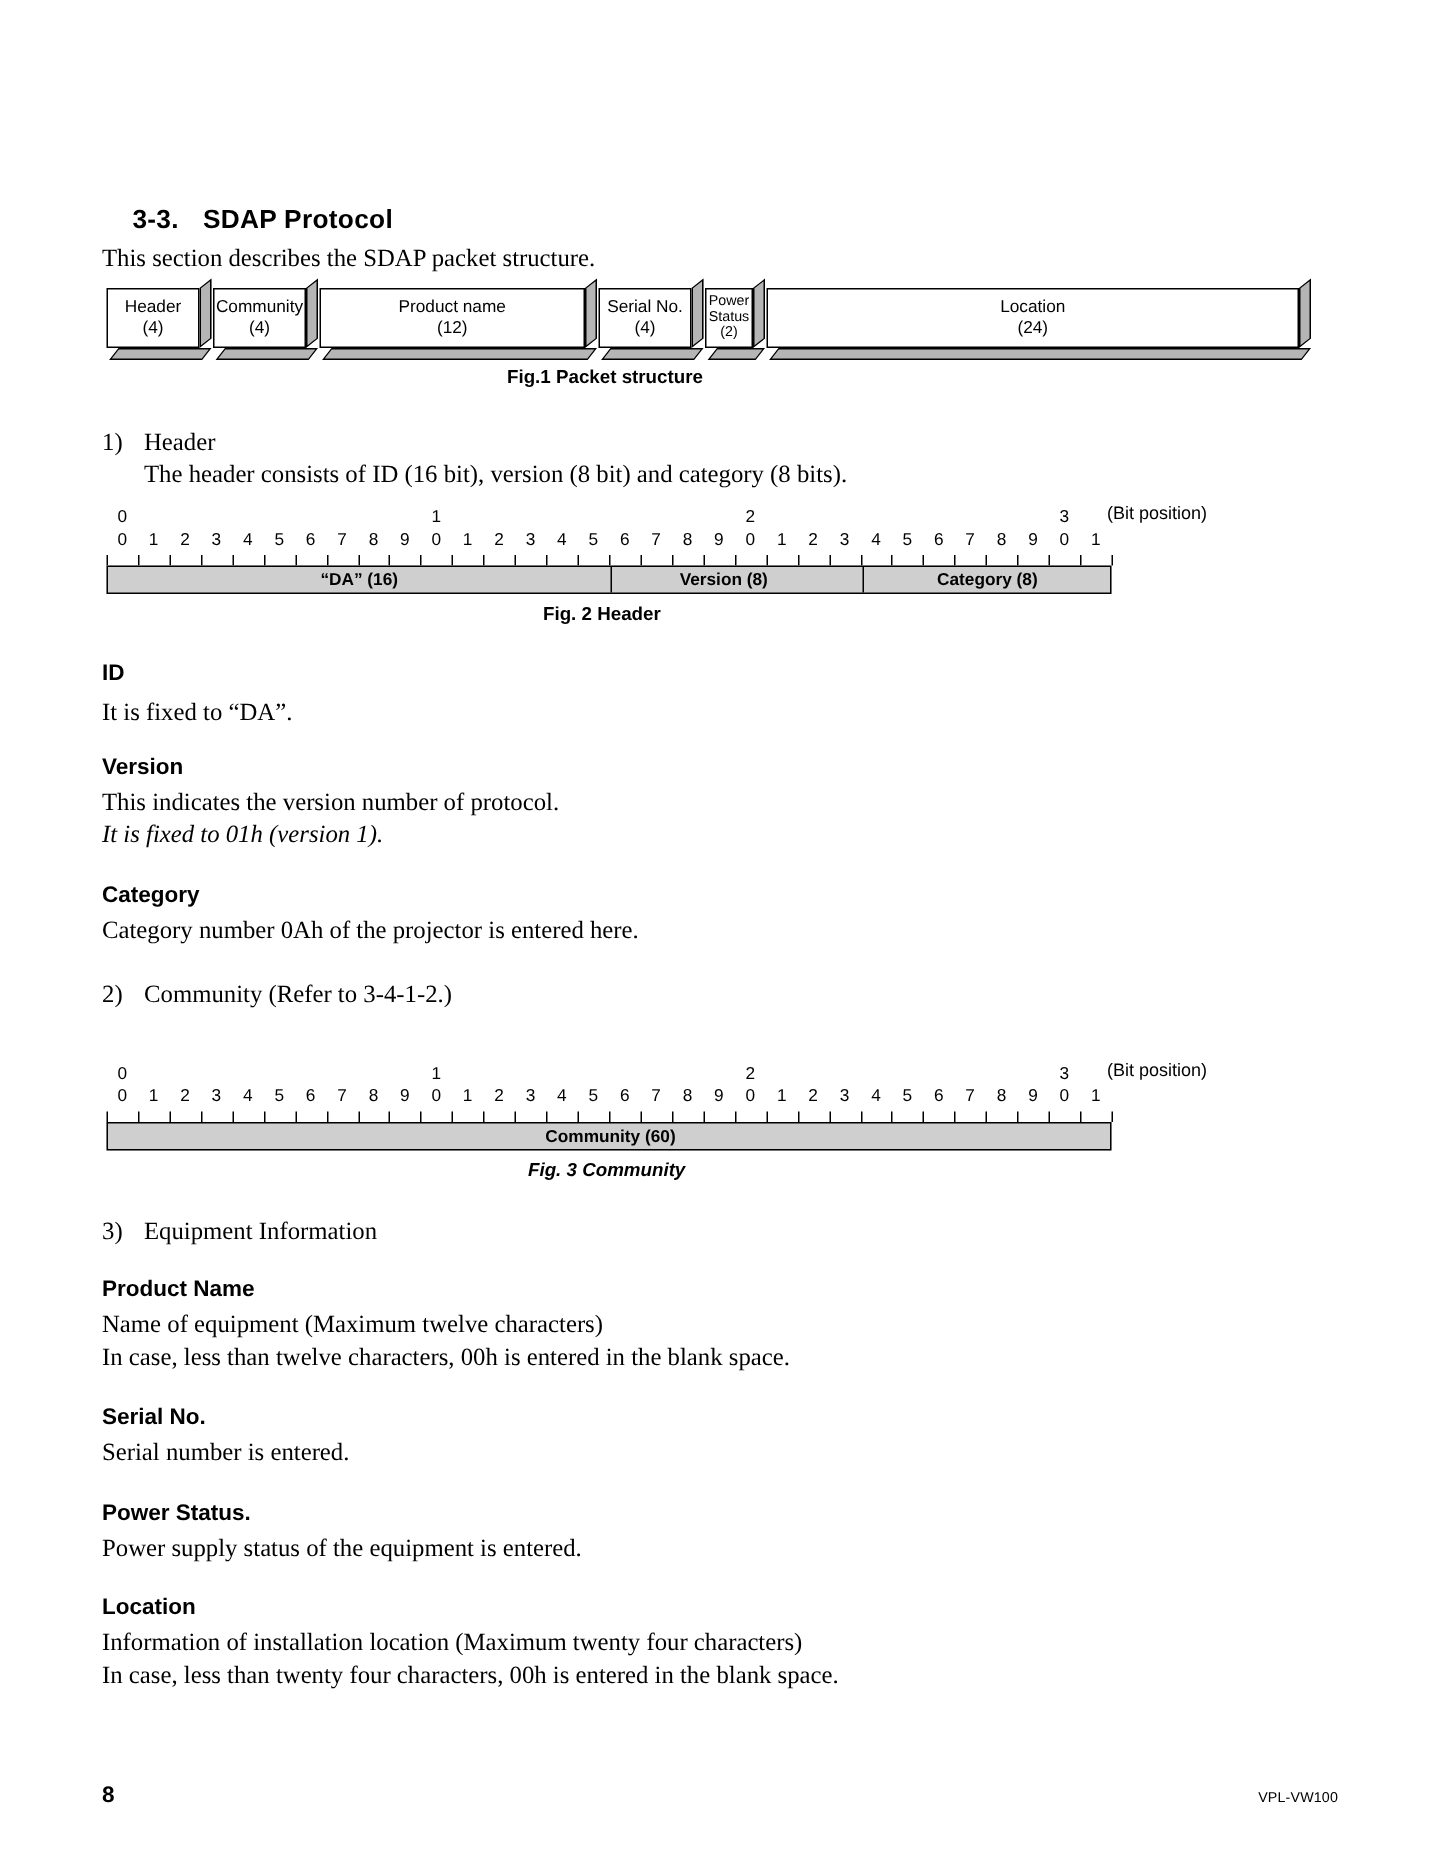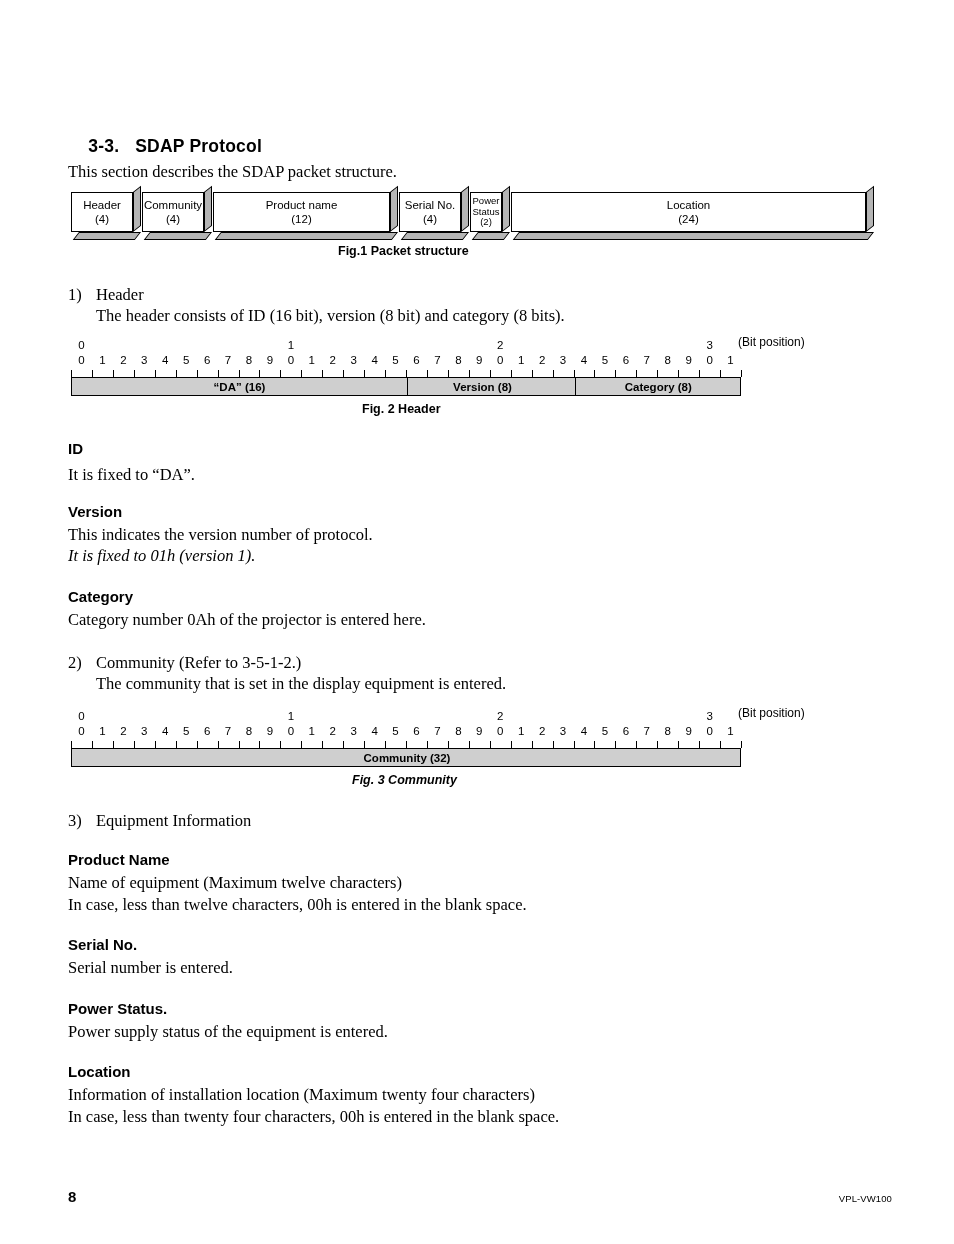--- a/index.html
+++ b/index.html
@@ -374,22 +374,21 @@
 
   <div class="sec-h" style="top:503px;">Version</div>
   <div class="sec-b" style="top:524px;">This indicates the version number of protocol.</div>
   <div class="sec-b" style="top:545px;font-style:italic;">It is fixed to 01h (version 1).</div>
 
   <div class="sec-h" style="top:588px;">Category</div>
   <div class="sec-b" style="top:609px;">Category number 0Ah of the projector is entered here.</div>
 
   <div class="para" style="left:68px; top:652px;">
     <span class="marker">2)</span>
-    <span class="body">Community (Refer to 3-5-1-2.)</span>
-    <span class="body">The community that is set in the display equipment is entered.</span>
+    <span class="body">Community (Refer to 3-4-1-2.)</span>
   </div>
 
   <div class="ruler" id="fig3-root" style="top:710px;">
       <div class="tens">
         <span style="left: 10.4688px;">0</span>
         <span style="left: 219.844px;">1</span>
         <span style="left: 429.219px;">2</span>
         <span style="left: 638.594px;">3</span>
       </div>
       <div class="ones">
@@ -455,21 +454,21 @@
         <i style="left: 523.438px;"></i>
         <i style="left: 544.375px;"></i>
         <i style="left: 565.312px;"></i>
         <i style="left: 586.25px;"></i>
         <i style="left: 607.188px;"></i>
         <i style="left: 628.125px;"></i>
         <i style="left: 649.062px;"></i>
         <i style="left: 670px;"></i>
       </div>
       <div class="bar">
-        <div class="seg" style="left: 0px; width: 670px;">Community (32)</div>
+        <div class="seg" style="left: 0px; width: 670px;">Community (60)</div>
       </div>
     </div>
   <div class="bitpos" style="left:738px; top:706px;">(Bit position)</div>
   <div class="fig-cap" style="left:352px; top:773px;font-style:italic;">Fig. 3 Community</div>
 
   <div class="para" style="left:68px; top:810px;">
     <span class="marker">3)</span>
     <span class="body">Equipment Information</span>
   </div>
 

